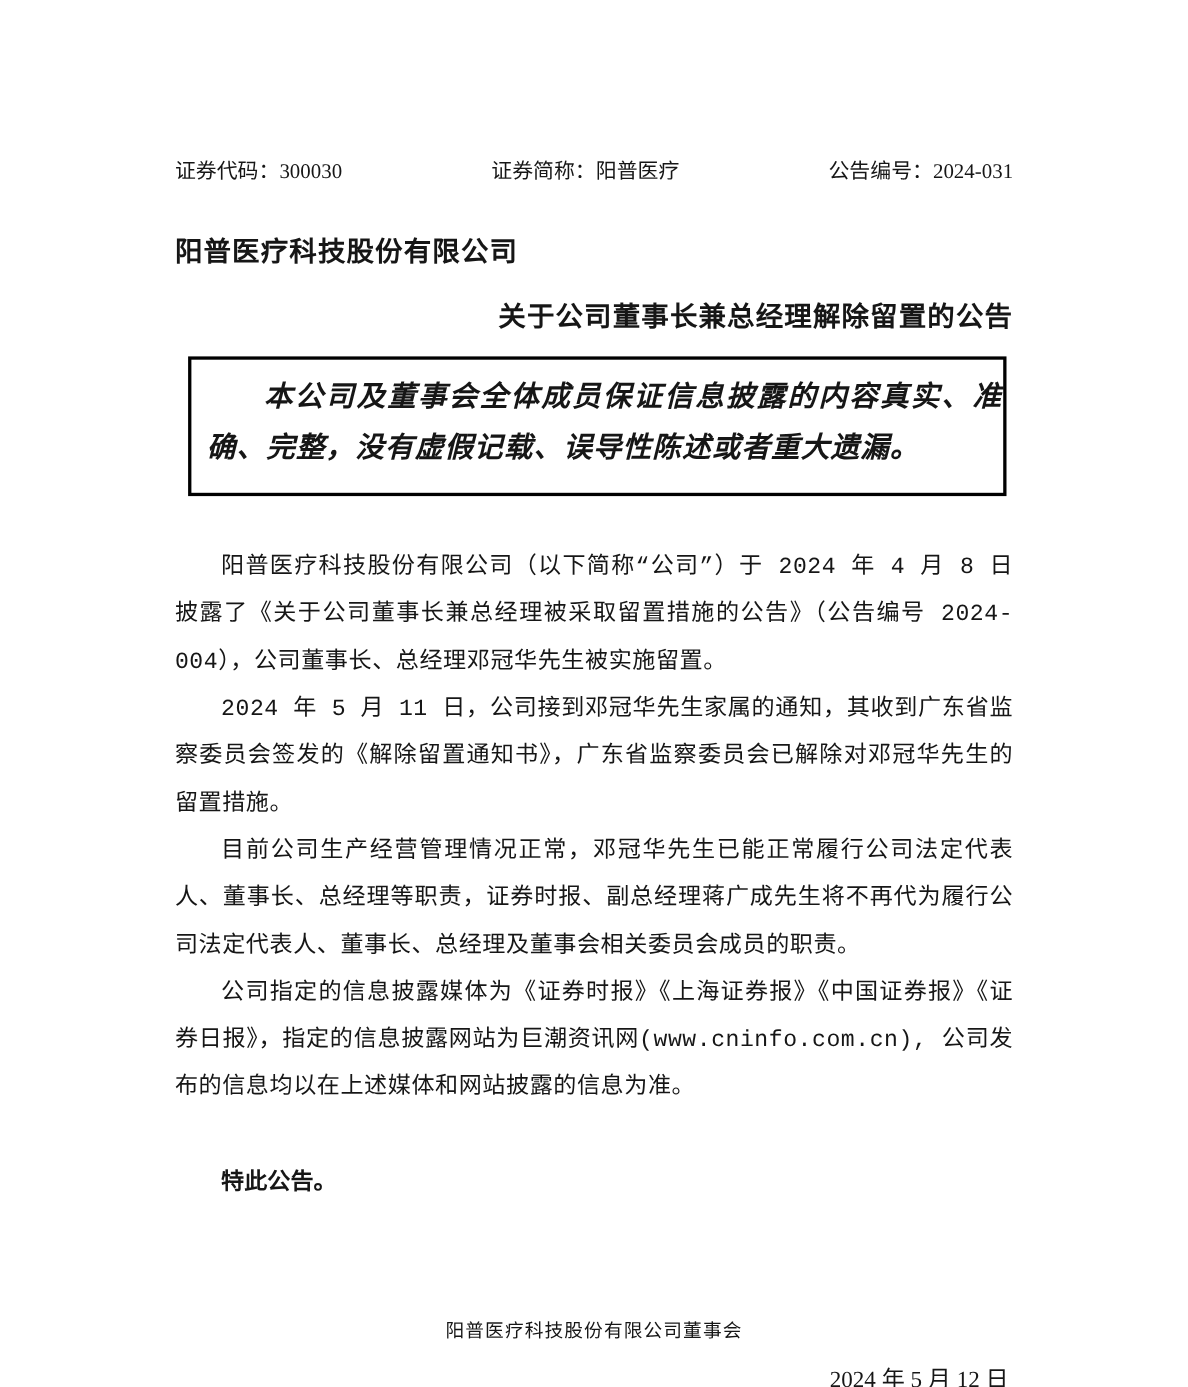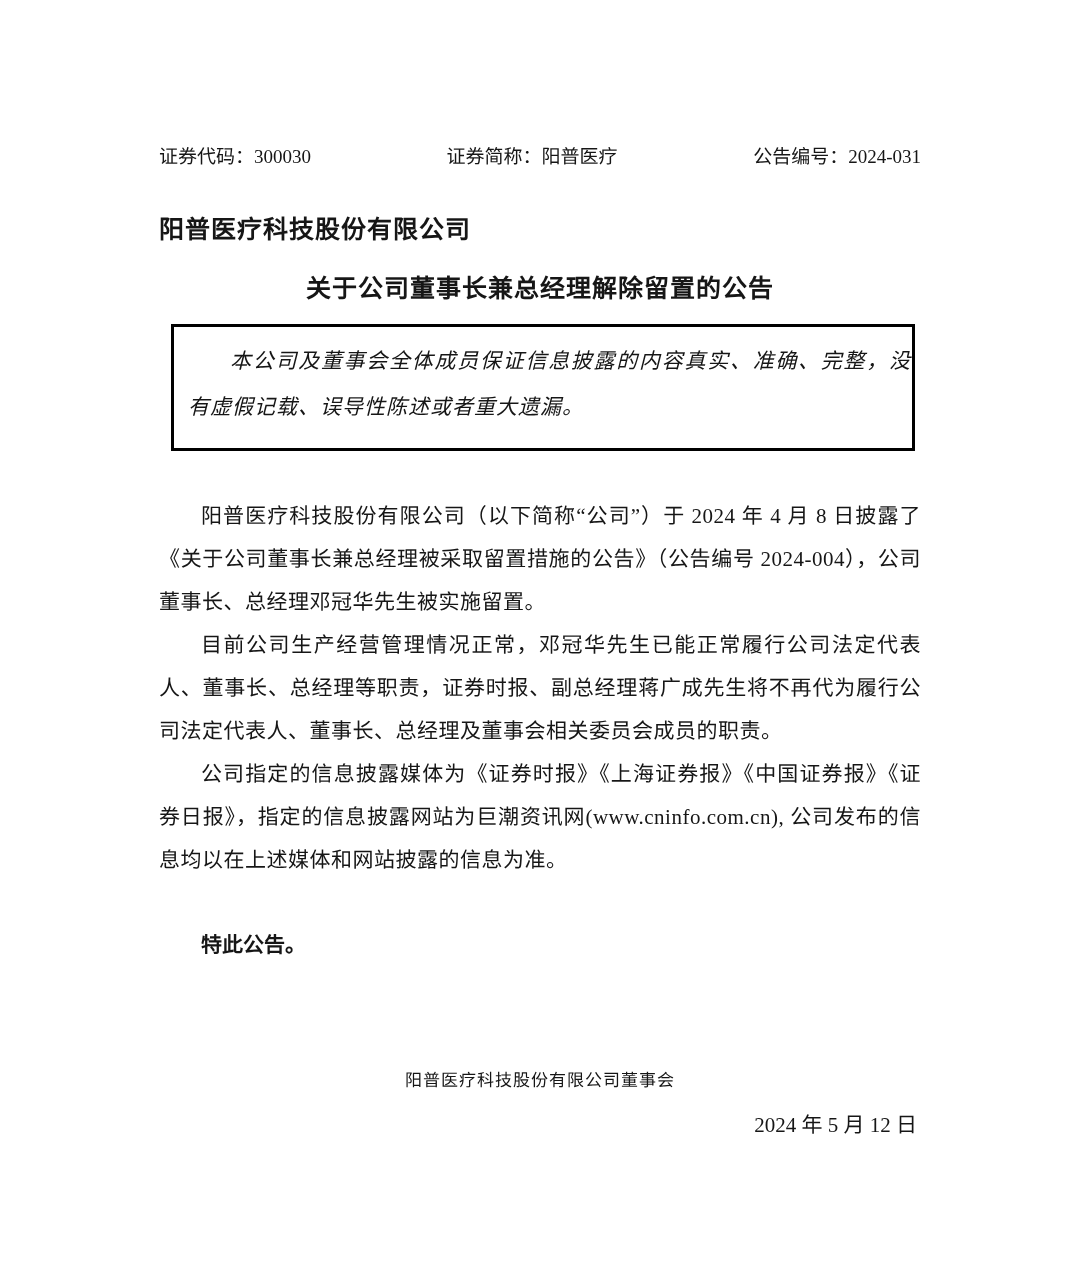--- a/index.html
+++ b/index.html
@@ -33,42 +33,44 @@
   .doc-title {
     margin-top: 46px;
     text-align: left;
     font-size: 25px;
     font-weight: bold;
     line-height: 30px;
     letter-spacing: 1px;
   }
   .doc-subtitle {
     margin-top: 29px;
-    text-align: center;
+    text-align: right;
     font-size: 25px;
     font-weight: bold;
     line-height: 30px;
     letter-spacing: 1px;
   }
   .disclaimer-box {
     margin-top: 20px;
     margin-left: 12px;
     margin-right: 6px;
     border: 3px solid #000000;
     box-sizing: border-box;
     padding: 11px 1px 18px 14px;
-    font-size: 21px;
+    font-size: 26px;
     line-height: 46px;
     font-style: italic;
     text-indent: 2em;
     text-align: justify;
     letter-spacing: 1px;
+    font-weight: bold;
   }
   .body-block {
     margin-top: 44px;
+    font-family: Liberation Mono, monospace;
   }
   .body-paragraph {
     margin: 0;
     font-size: 21px;
     line-height: 43px;
     text-align: justify;
     text-indent: 2em;
     letter-spacing: 0.5px;
   }
   .closing-statement {
@@ -111,20 +113,21 @@
     <div class="doc-title">阳普医疗科技股份有限公司</div>
 
     <div class="doc-subtitle">关于公司董事长兼总经理解除留置的公告</div>
 
     <div class="disclaimer-box">
       <span>本公司及董事会全体成员保证信息披露的内容真实、准确、完整，没有虚假记载、误导性陈述或者重大遗漏。</span>
     </div>
 
     <div class="body-block">
       <p class="body-paragraph">阳普医疗科技股份有限公司（以下简称“公司”）于 2024 年 4 月 8 日披露了《关于公司董事长兼总经理被采取留置措施的公告》（公告编号 2024-004），公司董事长、总经理邓冠华先生被实施留置。</p>
+      <p class="body-paragraph">2024 年 5 月 11 日，公司接到邓冠华先生家属的通知，其收到广东省监察委员会签发的《解除留置通知书》，广东省监察委员会已解除对邓冠华先生的留置措施。</p>
       <p class="body-paragraph">目前公司生产经营管理情况正常，邓冠华先生已能正常履行公司法定代表人、董事长、总经理等职责，证券时报、副总经理蒋广成先生将不再代为履行公司法定代表人、董事长、总经理及董事会相关委员会成员的职责。</p>
       <p class="body-paragraph">公司指定的信息披露媒体为《证券时报》《上海证券报》《中国证券报》《证券日报》，指定的信息披露网站为巨潮资讯网(www.cninfo.com.cn), 公司发布的信息均以在上述媒体和网站披露的信息为准。</p>
     </div>
 
     <p class="closing-statement">特此公告。</p>
 
     <div class="signature-block">
       <p class="signature-company">阳普医疗科技股份有限公司董事会</p>
       <p class="signature-date">2024 年 5 月 12 日</p>
     </div>

